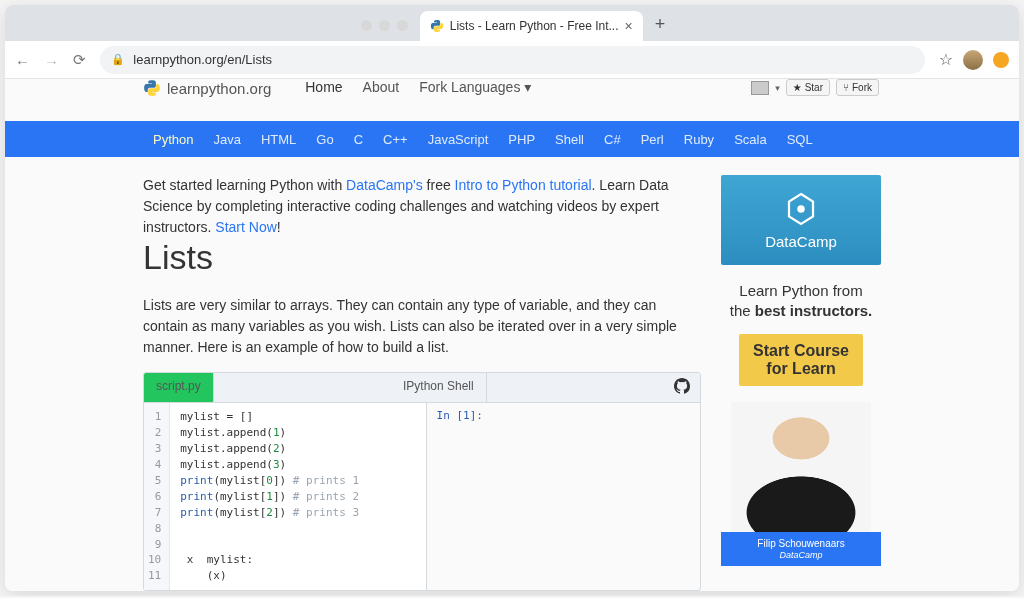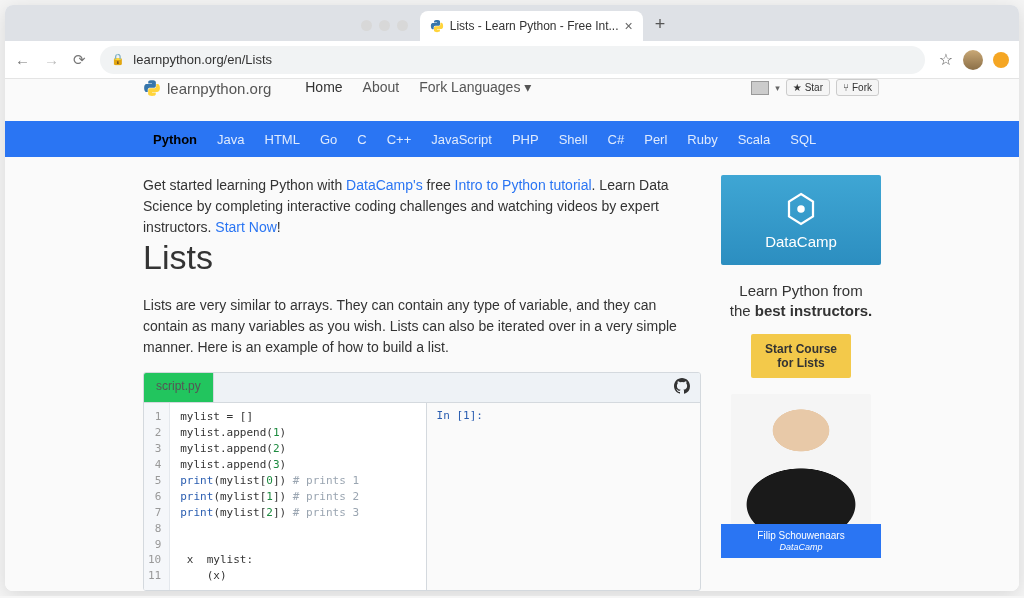--- a/index.html
+++ b/index.html
@@ -25,21 +25,21 @@
 .topnav { height: 42px; display: flex; align-items: flex-start; padding: 0 0 0 138px; font-size: 14px; }
 .logo { display: flex; align-items: center; gap: 6px; color: #555; font-size: 15px; margin-right: 24px; }
 .logo-icon { width: 18px; height: 18px; }
 .nav-item { color: #555; padding: 0 10px; cursor: pointer; }
 .nav-item.active { color: #333; }
 .nav-right { margin-left: auto; margin-right: 140px; display: flex; gap: 6px; align-items: center; }
 .flag-box { width: 18px; height: 14px; background: #ccc; border: 1px solid #999; }
 .gh-btn { font-size: 10px; background: #f5f5f5; border: 1px solid #ccc; border-radius: 3px; padding: 2px 6px; color: #333; display: flex; align-items: center; gap: 3px; }
 .lang-bar { background: #2a75f3; height: 36px; display: flex; align-items: center; padding-left: 138px; gap: 0; }
 .lang-item { color: rgba(255,255,255,0.85); font-size: 13px; padding: 0 10px; cursor: pointer; }
-.lang-item.active { color: #000000; font-weight: 700; }
+.lang-item.active { color: #fef9c3; font-weight: 400; }
 .content-wrap { display: flex; padding: 18px 138px 0 138px; gap: 20px; }
 .main-col { flex: 1; min-width: 0; }
 .breadcrumb { background: #eef0f3; border: 1px solid #e1e4e8; border-radius: 4px; padding: 10px 14px; font-size: 14px; margin-bottom: 14px; }
 .breadcrumb a { color: #2a75f3; text-decoration: none; }
 .breadcrumb .sep { color: #999; margin: 0 4px; }
 .breadcrumb .current { color: #333; font-weight: 600; }
 .intro { font-size: 14px; color: #333; line-height: 1.5; margin-bottom: 0; }
 .intro a { color: #2a75f3; text-decoration: none; }
 h1 { font-size: 34px; color: #333; font-weight: 400; margin-bottom: 18px; }
 .desc { font-size: 14px; color: #333; line-height: 1.5; margin-bottom: 14px; }
@@ -56,21 +56,21 @@
 .code-lines .cm { color: #9aa5b1; }
 .code-lines .num { color: #1c8a3e; }
 .code-lines .var { color: #333; }
 .shell { border-left: 1px solid #d4d9de; flex: 0.9; font-family: Menlo, Consolas, monospace; font-size: 11px; padding: 6px 10px; color: #2a5db0; }
 .sidebar-ad { width: 160px; flex-shrink: 0; text-align: center; }
 .dc-banner { background: linear-gradient(#3fa6d4, #2c8ec0); height: 90px; display: flex; flex-direction: column; align-items: center; justify-content: center; color: #fff; border-radius: 2px; }
 .dc-logo { width: 32px; height: 36px; margin-bottom: 6px; }
 .dc-name { font-size: 15px; }
 .ad-text { font-size: 15px; color: #333; margin: 16px 8px 14px; line-height: 1.3; }
 .ad-text b { font-weight: 700; }
-.ad-btn { background: #f3c94a; padding: 8px 14px; font-size: 12px; font-weight: 600; color: #333; display: inline-block; border-radius: 2px; }
+.ad-btn { background: #f3c94a; padding: 8px 14px; font-size: 16px; font-weight: 600; color: #333; display: inline-block; border-radius: 2px; }
 .instructor { margin-top: 16px; }
 .instructor-img { width: 140px; height: 130px; background: radial-gradient(ellipse 50% 40% at 50% 28%, #e8c9a8 0%, #e8c9a8 40%, transparent 41%), radial-gradient(ellipse 70% 50% at 50% 85%, #1a1a1a 0%, #1a1a1a 55%, transparent 56%), #f5f5f5; border-radius: 2px; margin: 0 auto; }
 .instructor-label { background: #2a75f3; color: #fff; font-size: 10px; padding: 6px 4px; }
 .instructor-label .name { display: block; }
 .instructor-label .org { font-style: italic; font-size: 9px; }
 .py-svg { display: block; }
 </style>
 </head>
 <body>
 
@@ -151,20 +151,21 @@
           <span>Get started learning Python with </span><a>DataCamp's</a><span> free </span><a>Intro to Python tutorial</a><span>. Learn Data Science by completing interactive coding challenges and watching videos by expert instructors. </span><a>Start Now</a><span>!</span>
         </p>
 
         <h1>Lists</h1>
 
         <p class="desc">Lists are very similar to arrays. They can contain any type of variable, and they can contain as many variables as you wish. Lists can also be iterated over in a very simple manner. Here is an example of how to build a list.</p>
 
         <div class="code-widget">
           <div class="code-tabs">
             <div class="code-tab left">script.py</div>
+            <div class="code-tab left" style="margin-left:auto;background:#eef2f6">IPython Shell</div>
             <div class="gh-icon">
               <svg width="16" height="16" viewBox="0 0 16 16">
                   <path fill="#333" d="M8 0C3.58 0 0 3.58 0 8c0 3.54 2.29 6.53 5.47 7.59.4.07.55-.17.55-.38v-1.33c-2.23.48-2.69-1.07-2.69-1.07-.36-.93-.89-1.17-.89-1.17-.73-.5.05-.49.05-.49.8.06 1.23.83 1.23.83.72 1.23 1.88.87 2.33.67.07-.52.28-.87.51-1.07-1.78-.2-3.64-.89-3.64-3.95 0-.87.31-1.59.82-2.15-.08-.2-.36-1.02.08-2.12 0 0 .67-.21 2.2.82a7.6 7.6 0 0 1 4 0c1.53-1.04 2.2-.82 2.2-.82.44 1.1.16 1.92.08 2.12.51.56.82 1.27.82 2.15 0 3.07-1.87 3.75-3.65 3.95.29.25.54.73.54 1.48v2.2c0 .21.15.46.55.38A8 8 0 0 0 16 8c0-4.42-3.58-8-8-8z"></path>
                 </svg>
             </div>
           </div>
           <div class="code-body">
             <div class="editor">
               <div class="gutter">1
 2
@@ -203,21 +204,21 @@
           <svg class="dc-logo" viewBox="0 0 40 48">
               <path fill="none" stroke="#fff" stroke-width="3" d="M20 4 L36 14 L36 34 L20 44 L4 34 L4 14 Z"></path>
               <circle cx="20" cy="24" r="5" fill="#fff"></circle>
             </svg>
           <div class="dc-name">DataCamp</div>
         </div>
         <div class="ad-text">
           <span>Learn Python from the </span><b>best instructors.</b>
         </div>
         <div class="ad-btn">
-          <span>Start Course</span><br><span>for Lists</span>
+          <span>Start Course</span><br><span>for Learn</span>
         </div>
         <div class="instructor">
           <div class="instructor-img"></div>
           <div class="instructor-label">
             <span class="name">Filip Schouwenaars</span>
             <span class="org">DataCamp</span>
           </div>
         </div>
       </div>
     </div>

